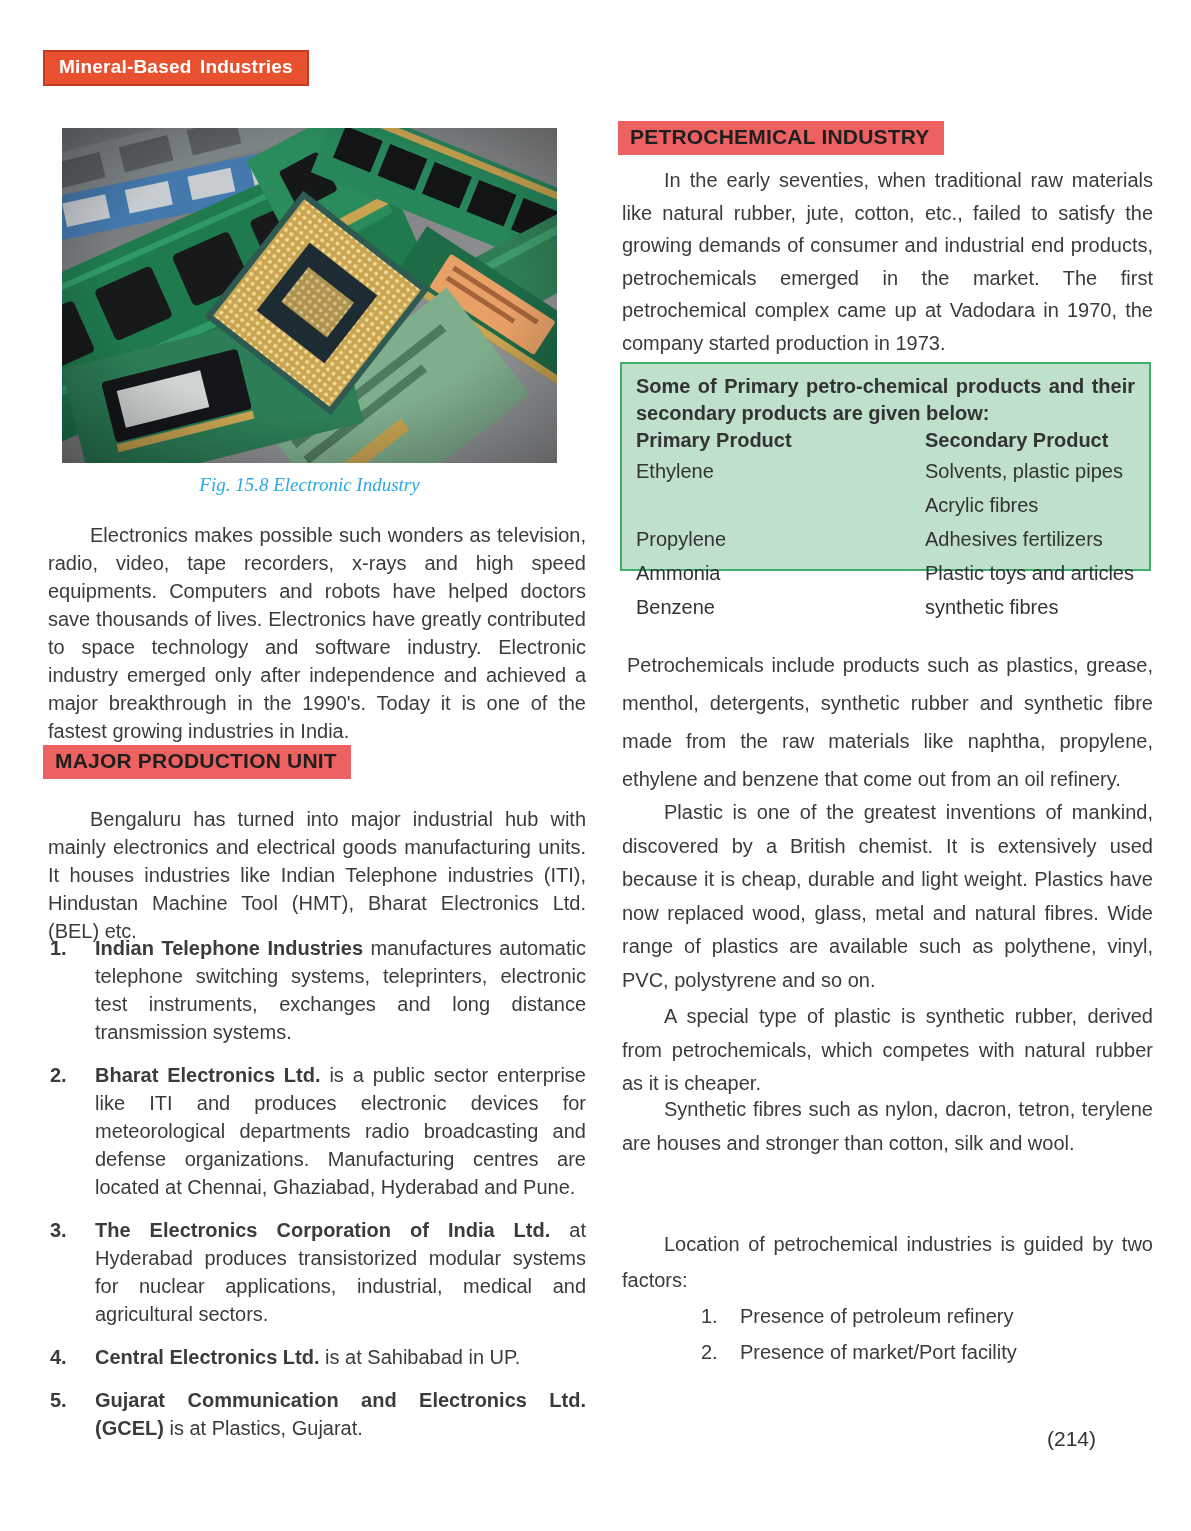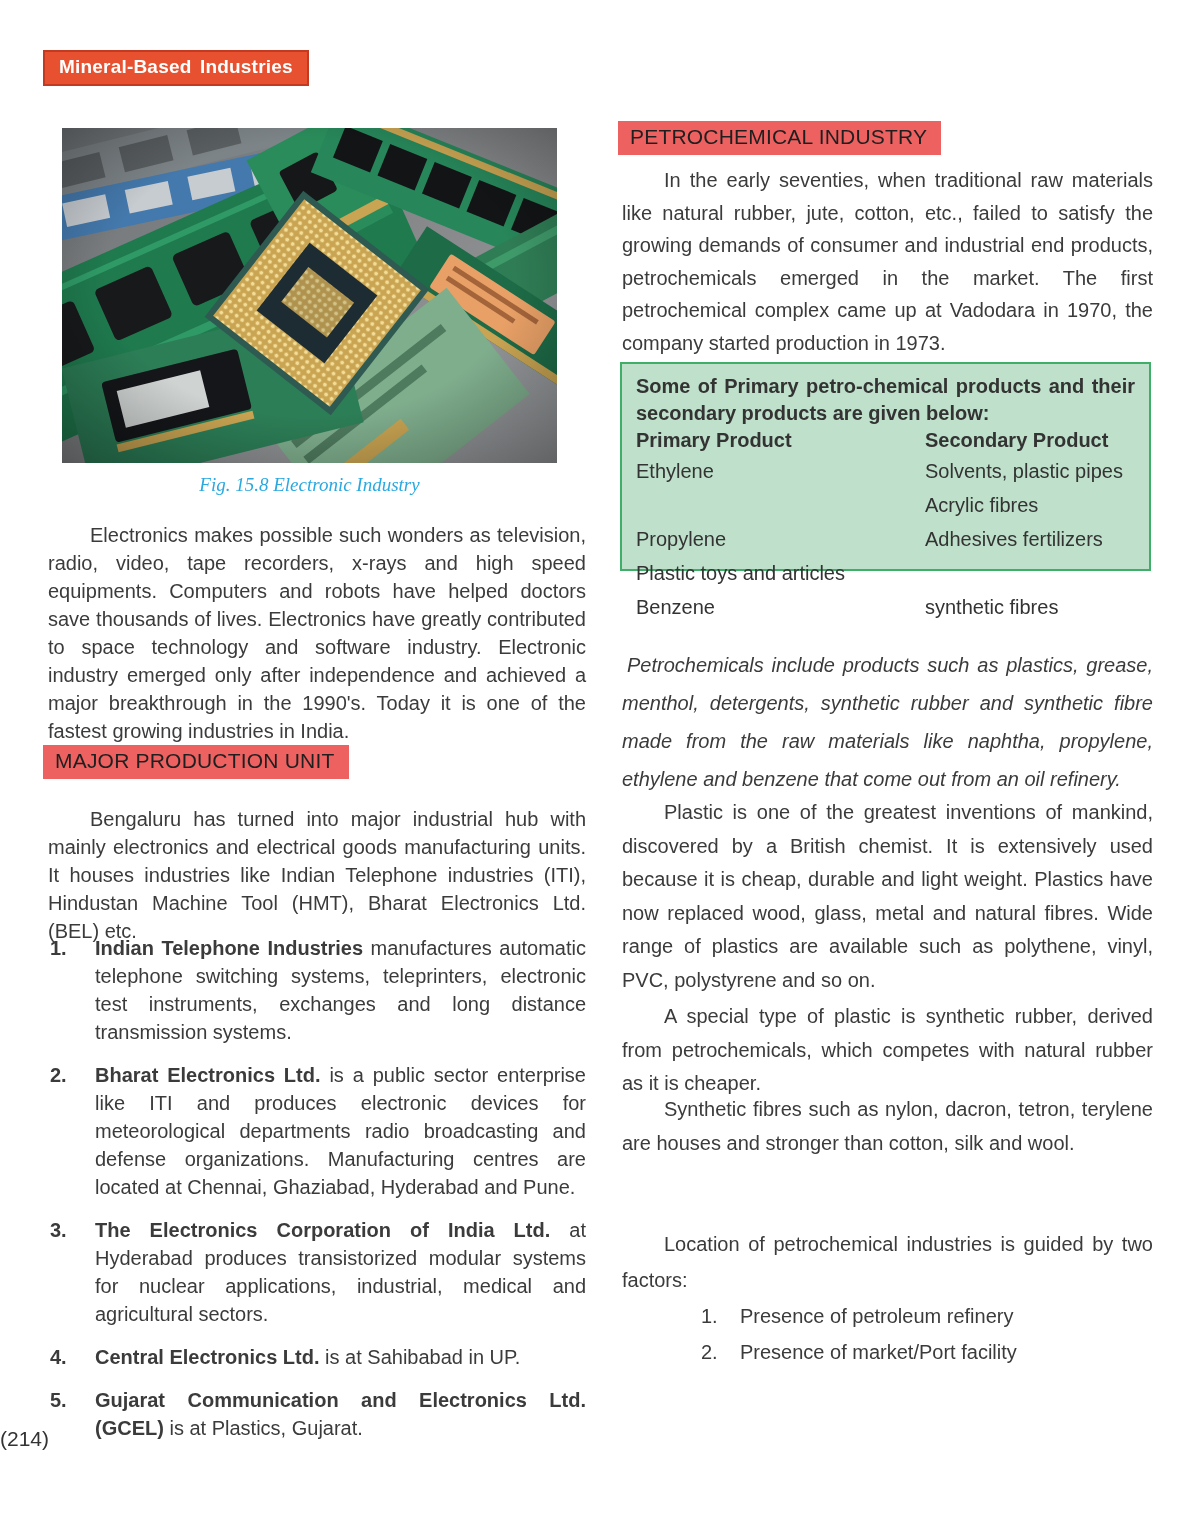--- a/index.html
+++ b/index.html
@@ -18,21 +18,21 @@
     background:var(--badge-bg,#e7512f);
     border:2px solid var(--badge-border,#c23a22);
     color:#ffffff;font-weight:bold;font-size:19px;
     padding:4px 14px 6px 14px;
     letter-spacing:.2px;
     word-spacing:3px;
   }
   
   .sec-head{
     background:var(--heading-bg,#ed6161);
-    color:#1f1f1f;font-weight:normal;font-size:21px;
+    color:#1f1f1f;font-weight:bold;font-size:21px;
     padding:4px 14px 6px 12px;
     letter-spacing:.2px;
     white-space:nowrap;
   }
   
   .photo{left:62px;top:128px;width:495px;height:335px;}
   .caption{
     left:62px;top:474px;width:495px;
     text-align:center;
     font-family:"Liberation Serif", serif;
@@ -46,21 +46,21 @@
     text-align:justify;
   }
   .indent{text-indent:42px;}
   .b{font-weight:bold;}
   .lcol{left:48px;width:538px;margin-top:16px;}
   .rcol{left:622px;width:531px;}
   .lh28{line-height:28px;}
   .lh32{line-height:32.5px;}
   .lh33{line-height:33.5px;}
   .lh36{line-height:36px;}
-  .lh38{line-height:38px;font-style:italic;}
+  .lh38{line-height:38px;}
   
   .olist{left:48px;top:934px;width:538px;}
   .li{
     position:relative;
     padding-left:47px;
     font-size:20px;line-height:28px;
     text-align:justify;
     margin-bottom:15px;
   }
   .li .num{position:absolute;left:2px;top:0;font-weight:bold;}
@@ -79,21 +79,21 @@
   
   .factor{
     position:relative;
     padding-left:118px;
     font-size:20px;line-height:36px;
   }
   .factor .num{position:absolute;left:79px;top:0;}
   .subhead{font-size:20.5px;font-weight:bold;color:#242424;}
   .pagenum{
     left:0;top:1427px;width:1096px;
-    text-align:left;font-size:21px;color:#333333;
+    text-align:right;font-size:21px;color:#333333;
   }
 </style>
 </head>
 <body>
 
 <div class="page">
 
   <div class="abs badge">Mineral-Based Industries</div>
 
   <svg class="abs photo" viewBox="0 0 495 335" preserveAspectRatio="none">
@@ -233,20 +233,21 @@
       </div>
     <div class="grow">
         <span></span>
         <span>Acrylic fibres</span>
       </div>
     <div class="grow">
         <span>Propylene</span>
         <span>Adhesives fertilizers</span>
       </div>
     <div class="grow">
+        <span>Ammonia</span>
         <span>Plastic toys and articles</span>
       </div>
     <div class="grow">
         <span>Benzene</span>
         <span>synthetic fibres</span>
       </div>
   </div>
 
   <div class="abs rcol para lh38" style="top:646px;text-indent:5px;">Petrochemicals include products such as plastics, grease, menthol, detergents, synthetic rubber and synthetic fibre made from the raw materials like naphtha, propylene, ethylene and benzene that come out from an oil refinery.</div>
 

